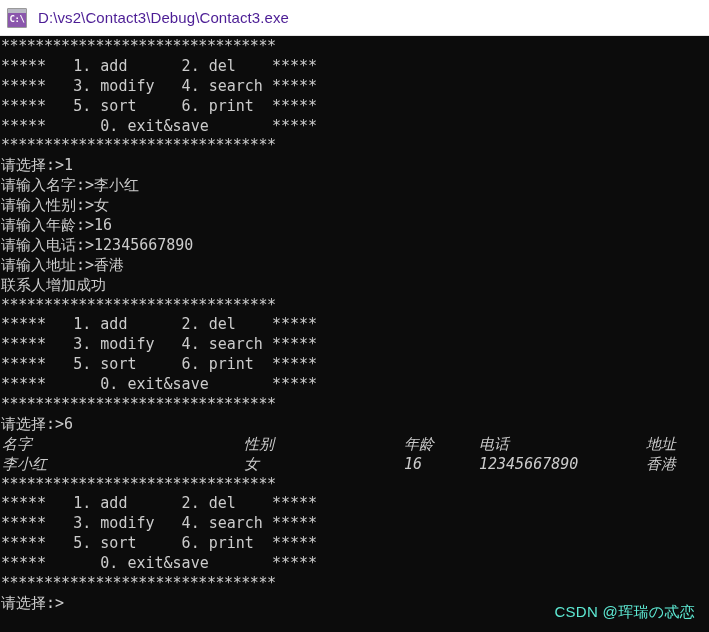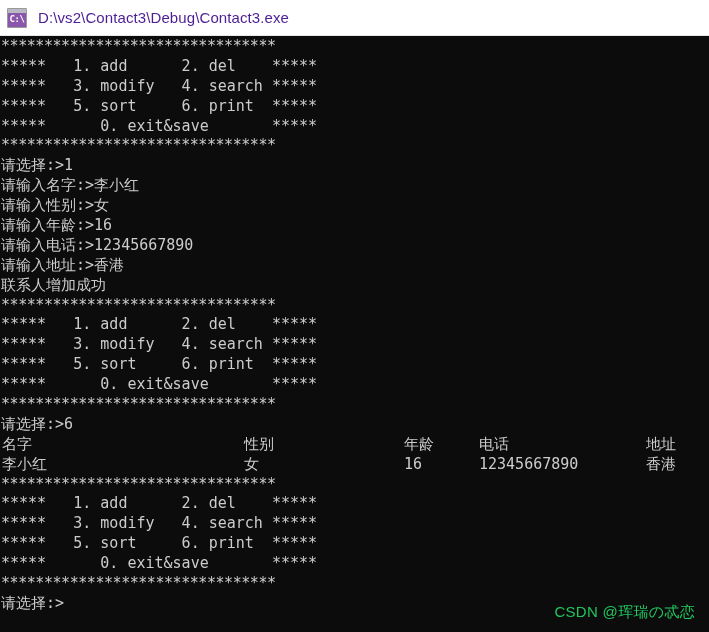--- a/index.html
+++ b/index.html
@@ -97,35 +97,36 @@
   }
   .line.stars {
     letter-spacing: -0.45px;
   }
 
   
   .table-line {
     height: 19.9px;
     position: relative;
     display: block;
+    font-style: italic;
   }
   .table-line .cell {
     position: absolute;
     top: 0;
     white-space: pre;
   }
 
   
   #watermark {
     position: absolute;
     right: 14px;
     bottom: 10px;
     font-family: "Liberation Sans", sans-serif;
     font-size: 15px;
-    color: #22c55e;
+    color: #5eead4;
     white-space: nowrap;
     letter-spacing: 0.3px;
   }
 </style>
 </head>
 <body>
 
 <div id="app-window">
 
   <div id="title-bar">

